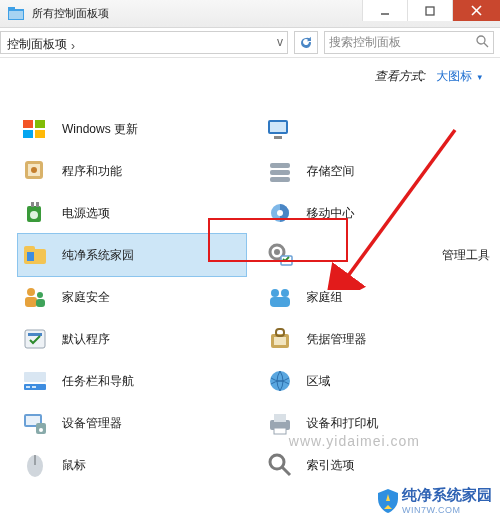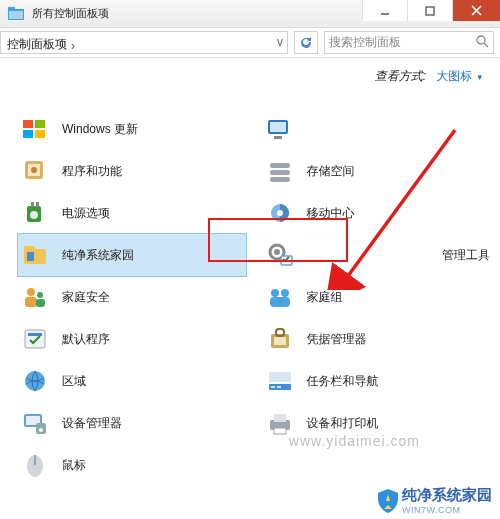--- a/index.html
+++ b/index.html
@@ -297,38 +297,38 @@
           <rect x="9" y="13" width="12" height="8" fill="#f2e5c0"></rect>
           <rect x="11" y="5" width="8" height="7" rx="3" fill="none" stroke="#8a6b2a" stroke-width="2"></rect>
         </svg>
     </span>
     <span class="label">凭据管理器</span>
   </div>
 
   <div class="item">
     <span class="ic">
       <svg viewBox="0 0 30 30" width="30" height="30">
-          <circle cx="15" cy="15" r="10" fill="#5aa7e0"></circle>
-          <path d="M6 12q9 6 18 0M6 18q9-6 18 0" stroke="#2e71ad" fill="none"></path>
-          <path d="M15 5q-6 10 0 20M15 5q6 10 0 20" stroke="#2e71ad" fill="none"></path>
-        </svg>
-    </span>
-    <span class="label">区域</span>
-  </div>
-  <div class="item">
-    <span class="ic">
-      <svg viewBox="0 0 30 30" width="30" height="30">
           <rect x="4" y="18" width="22" height="6" rx="1" fill="#3e8de0"></rect>
           <rect x="6" y="20" width="4" height="2" fill="#cfe6f9"></rect>
           <rect x="12" y="20" width="4" height="2" fill="#cfe6f9"></rect>
           <rect x="4" y="6" width="22" height="10" rx="1" fill="#d9e6f2"></rect>
         </svg>
     </span>
     <span class="label">任务栏和导航</span>
   </div>
+  <div class="item">
+    <span class="ic">
+      <svg viewBox="0 0 30 30" width="30" height="30">
+          <circle cx="15" cy="15" r="10" fill="#5aa7e0"></circle>
+          <path d="M6 12q9 6 18 0M6 18q9-6 18 0" stroke="#2e71ad" fill="none"></path>
+          <path d="M15 5q-6 10 0 20M15 5q6 10 0 20" stroke="#2e71ad" fill="none"></path>
+        </svg>
+    </span>
+    <span class="label">区域</span>
+  </div>
 
   <div class="item">
     <span class="ic">
       <svg viewBox="0 0 30 30" width="30" height="30">
           <rect x="4" y="6" width="18" height="13" rx="2" fill="#6aa0d6"></rect>
           <rect x="6" y="8" width="14" height="9" fill="#e8f1fa"></rect>
           <rect x="16" y="15" width="10" height="11" rx="2" fill="#8aa"></rect>
           <circle cx="21" cy="22" r="2" fill="#fff"></circle>
         </svg>
     </span>
@@ -346,20 +346,29 @@
   </div>
 
   <div class="item">
     <span class="ic">
       <svg viewBox="0 0 30 30" width="30" height="30">
           <ellipse cx="15" cy="16" rx="8" ry="11" fill="#d0d6dc"></ellipse>
           <line x1="15" y1="5" x2="15" y2="15" stroke="#8a8f95" stroke-width="1.5"></line>
         </svg>
     </span>
     <span class="label">鼠标</span>
+  </div>
+  <div class="item">
+    <span class="ic">
+      <svg viewBox="0 0 30 30" width="30" height="30">
+          <circle cx="12" cy="12" r="7" fill="none" stroke="#7a7a7a" stroke-width="3"></circle>
+          <line x1="17" y1="17" x2="25" y2="25" stroke="#7a7a7a" stroke-width="3"></line>
+        </svg>
+    </span>
+    <span class="label">索引选项</span>
   </div>
 
   <div class="highlight-rect" style="left:208px; top:124px; width:140px; height:44px;"></div>
 </div>
 
 <svg class="red-arrow" style="left:310px; top:120px; width:160px; height:170px;" viewBox="0 0 160 170">
   <defs>
     <marker id="ah" markerWidth="12" markerHeight="12" refX="2" refY="6" orient="auto">
       <path d="M0 0 L12 6 L0 12 z" fill="#e21b1b"></path>
     </marker>

